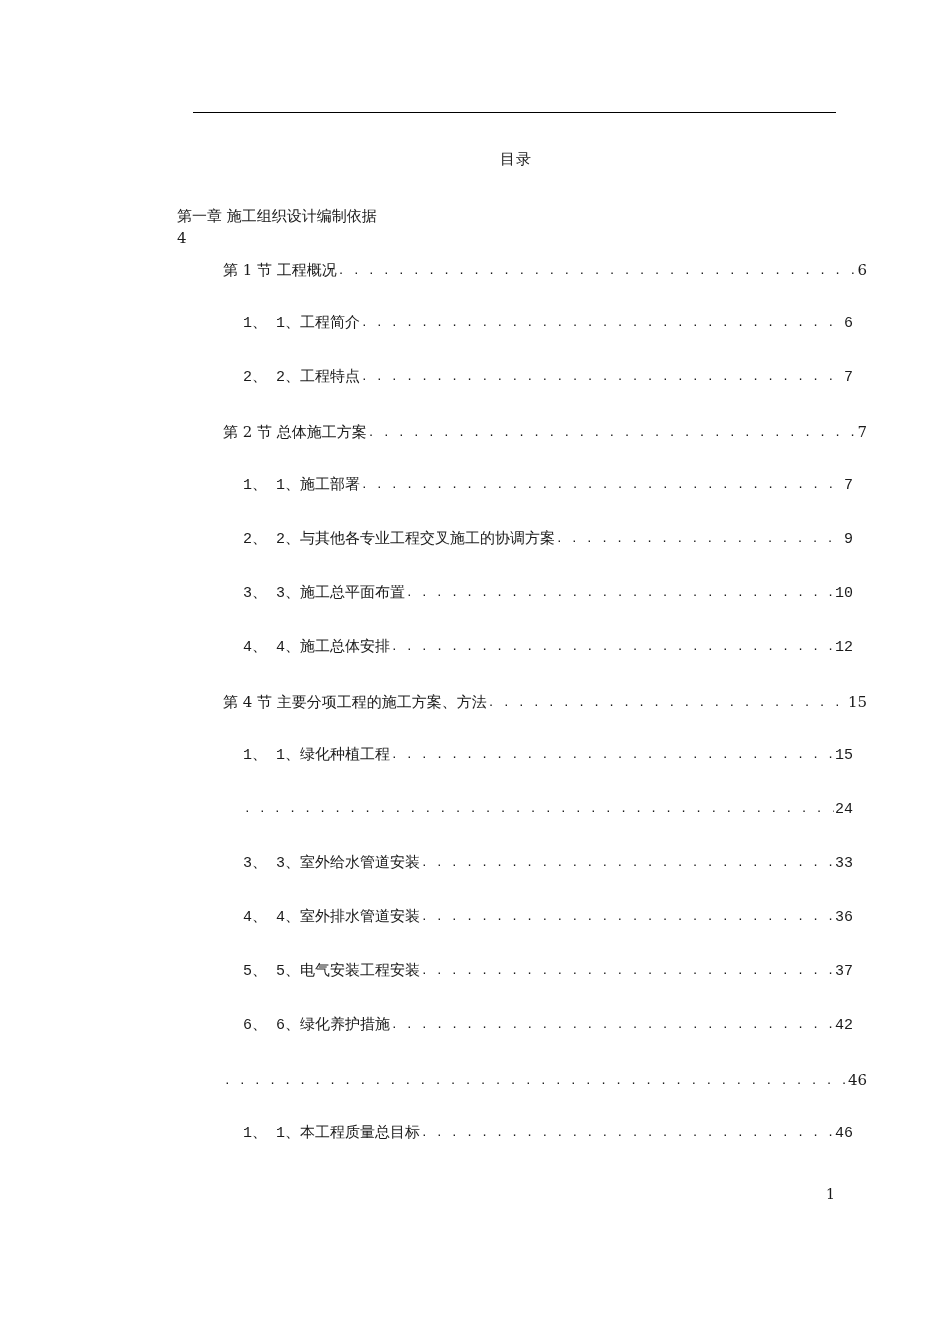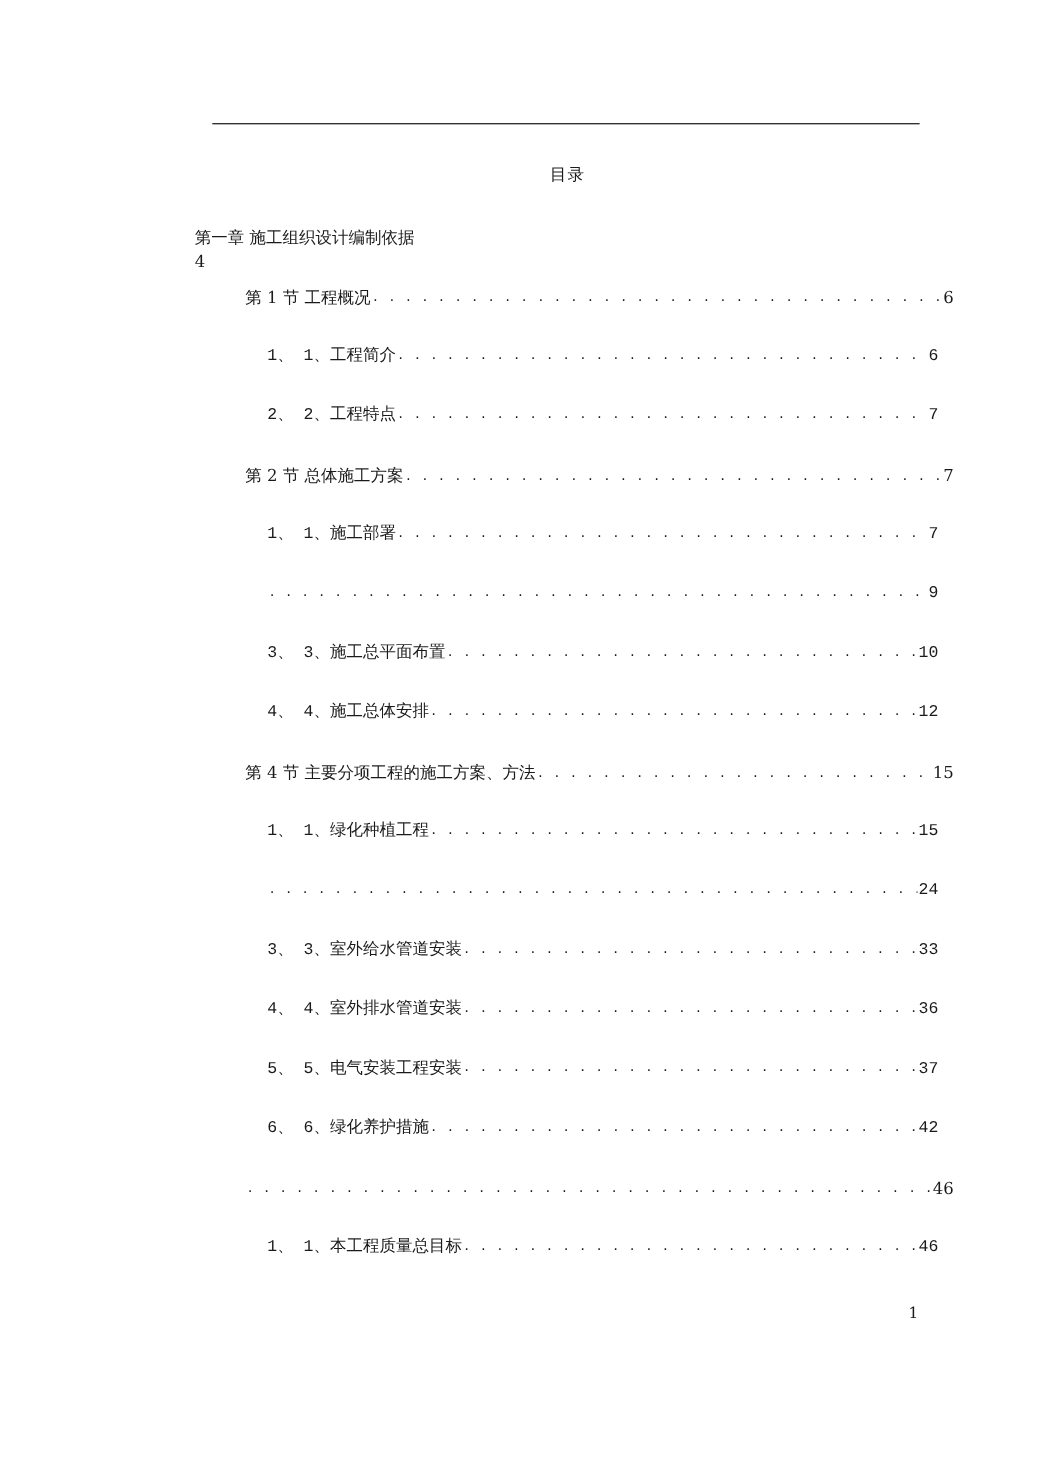--- a/index.html
+++ b/index.html
@@ -110,20 +110,21 @@
     <span class="toc-text">第 2 节  总体施工方案</span>
     <span class="toc-leader"></span>
     <span class="toc-page">7</span>
   </div>
   <div class="toc-row level-2" style="top:270px">
     <span class="toc-text">1、  1、施工部署</span>
     <span class="toc-leader"></span>
     <span class="toc-page">7</span>
   </div>
   <div class="toc-row level-2" style="top:324px">
+    <span class="toc-text">2、  2、与其他各专业工程交叉施工的协调方案</span>
     <span class="toc-leader"></span>
     <span class="toc-page">9</span>
   </div>
   <div class="toc-row level-2" style="top:378px">
     <span class="toc-text">3、  3、施工总平面布置</span>
     <span class="toc-leader"></span>
     <span class="toc-page">10</span>
   </div>
   <div class="toc-row level-2" style="top:432px">
     <span class="toc-text">4、  4、施工总体安排</span>

